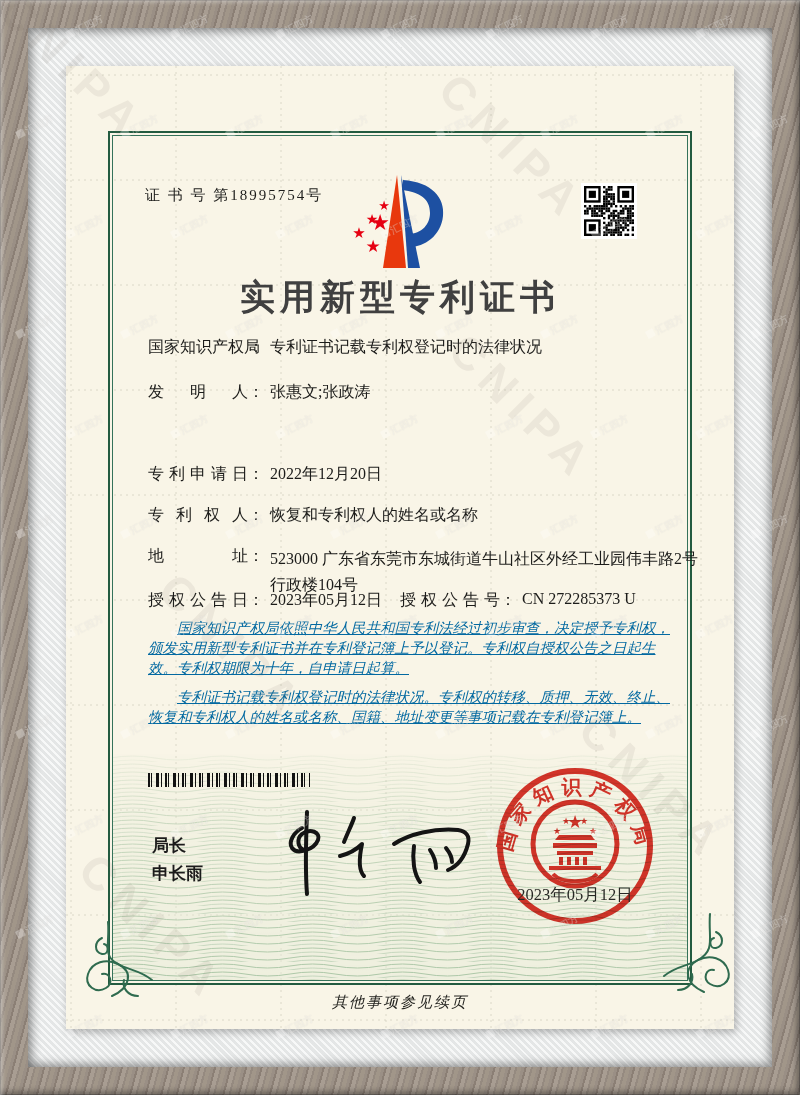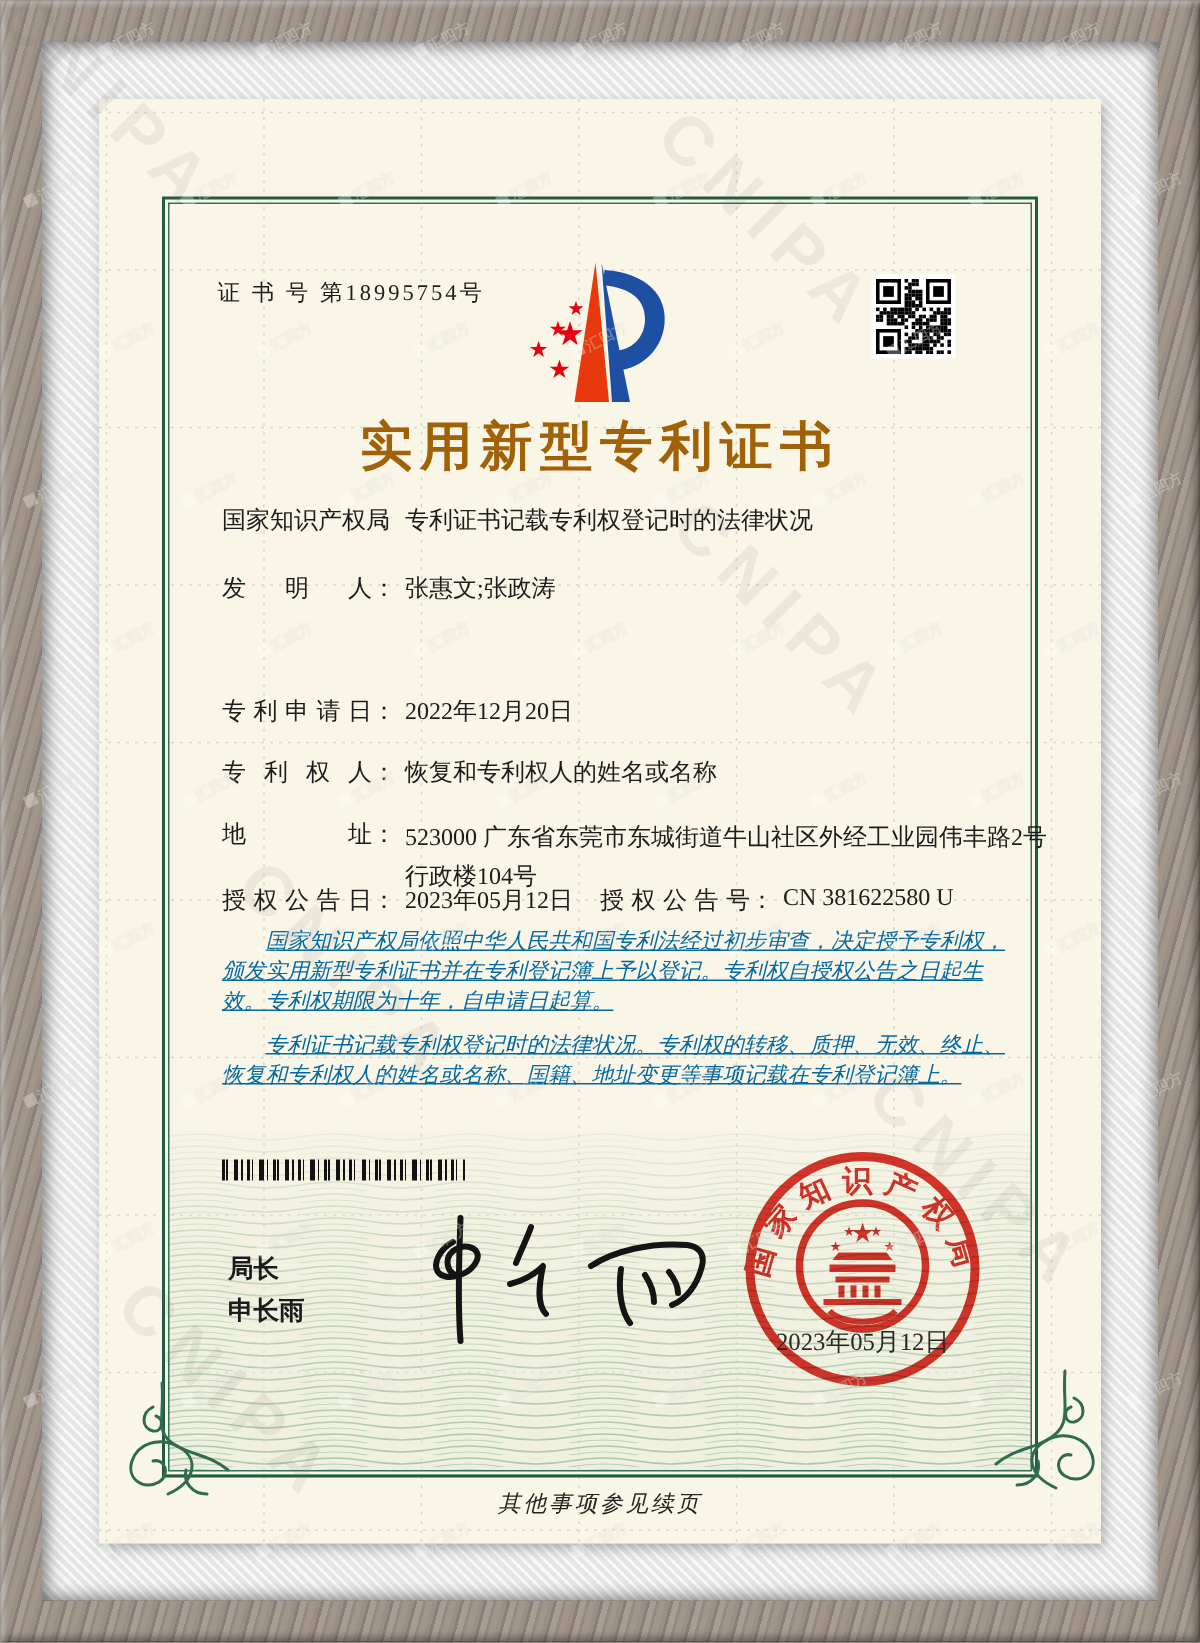--- a/index.html
+++ b/index.html
@@ -32,21 +32,21 @@
     box-shadow:inset 0 0 0 2px #f9f5e7, inset 0 0 0 3px #35725a;
     box-sizing:border-box;z-index:2;
   }
   .waves{position:absolute;left:44px;top:688px;z-index:1;}
   .flourish{position:absolute;z-index:3;}
   .cert-no{position:absolute;left:79px;top:120px;font-size:15px;letter-spacing:2px;color:#1d1d1b;z-index:4;}
   .logo{position:absolute;left:284px;top:104px;z-index:4;}
   .qr{position:absolute;left:515px;top:117px;width:56px;height:56px;background:#fff;padding:3px;box-sizing:border-box;z-index:4;}
   .title{
     position:absolute;left:42px;top:208px;width:584px;text-align:center;
-    font-size:35px;font-weight:bold;letter-spacing:5px;color:#a16207;z-index:4;
+    font-size:35px;font-weight:bold;letter-spacing:5px;color:#404040;z-index:4;
   }
   .field{position:absolute;left:82px;font-size:16px;color:#1c1c1a;z-index:4;white-space:nowrap;}
   .flabel{display:inline-block;width:100px;text-align:justify;text-align-last:justify;vertical-align:top;}
   .fcolon{display:inline-block;vertical-align:top;}
   .fvalue{display:inline-block;margin-left:6px;vertical-align:top;}
   .fvalue.wrap{white-space:normal;width:432px;line-height:26px;}
   .field.grant2{left:334px;}
   .paras{position:absolute;left:82px;top:552px;width:526px;z-index:4;
     font-style:italic;font-size:14.5px;line-height:20px;color:#0369a1;text-decoration:underline;}
   .paras p{margin:0 0 9px 0;text-indent:2em;}
@@ -345,21 +345,21 @@
   <div class="field" style="top:439px;">
     <span class="flabel">专利权人</span><span class="fcolon">：</span><span class="fvalue">恢复和专利权人的姓名或名称</span>
   </div>
   <div class="field" style="top:464px;margin-top:16px;">
     <span class="flabel">地址</span><span class="fcolon">：</span><span class="fvalue wrap">523000 广东省东莞市东城街道牛山社区外经工业园伟丰路2号行政楼104号</span>
   </div>
   <div class="field" style="top:524px;">
     <span class="flabel">授权公告日</span><span class="fcolon">：</span><span class="fvalue">2023年05月12日</span>
   </div>
   <div class="field grant2" style="top:524px;">
-    <span class="flabel">授权公告号</span><span class="fcolon">：</span><span class="fvalue">CN 381622580 U</span>
+    <span class="flabel">授权公告号</span><span class="fcolon">：</span><span class="fvalue">CN 272285373 U</span>
   </div>
 
   <div class="paras">
     <p>国家知识产权局依照中华人民共和国专利法经过初步审查，决定授予专利权，颁发实用新型专利证书并在专利登记簿上予以登记。专利权自授权公告之日起生效。专利权期限为十年，自申请日起算。</p>
     <p>专利证书记载专利权登记时的法律状况。专利权的转移、质押、无效、终止、恢复和专利权人的姓名或名称、国籍、地址变更等事项记载在专利登记簿上。</p>
   </div>
 
   <div class="barcode"></div>
 
   <div class="director-title">局长</div>

